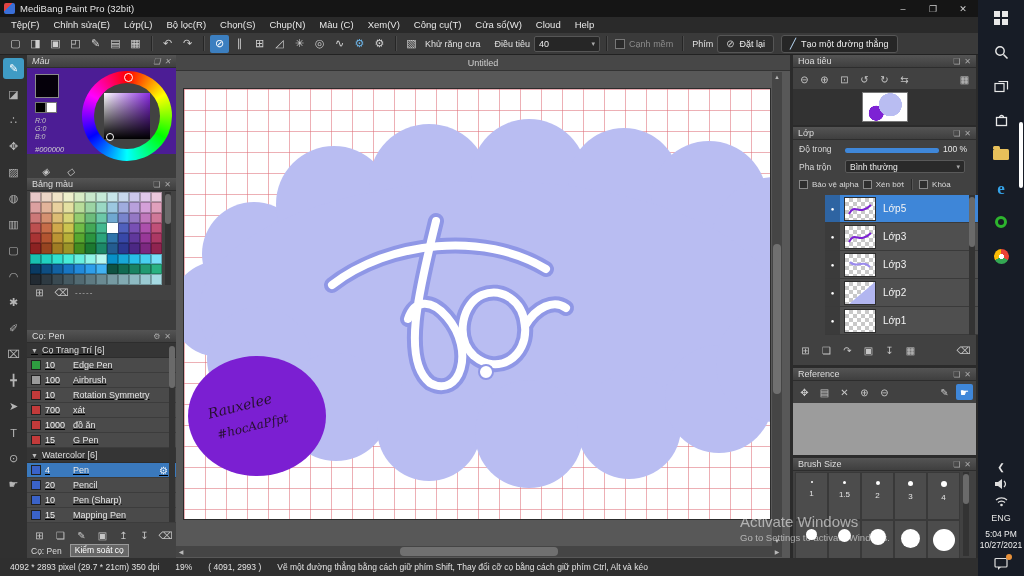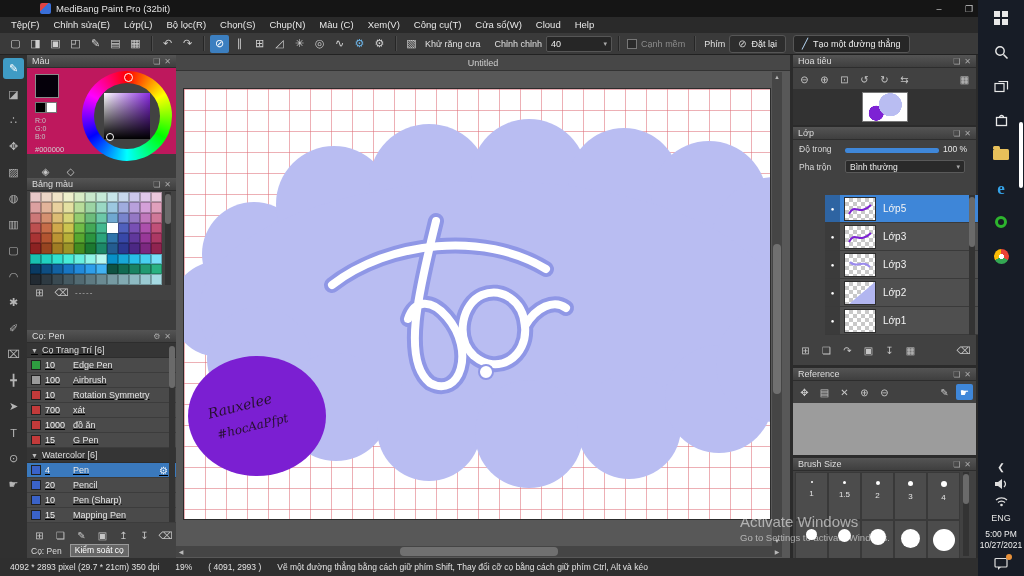--- a/index.html
+++ b/index.html
@@ -2,21 +2,21 @@
 <html><head>
 <meta charset="utf-8">
 <style>
   html,body{margin:0;padding:0;}
   body{width:1024px;height:576px;font-family:"Liberation Sans",sans-serif;overflow:hidden;background:#2b2b2b;}
   #screen{position:relative;width:1024px;height:576px;overflow:hidden;background:#2b2b2b;}
 
   
   #app{position:absolute;left:0;top:0;width:978px;height:576px;}
 
-  #titlebar{position:absolute;left:0;top:0;width:978px;height:17px;background:#151515;display:flex;align-items:center;padding-left:36px;}
+  #titlebar{position:absolute;left:0;top:0;width:978px;height:17px;background:#151515;display:flex;align-items:center;}
   #app-logo{width:11px;height:11px;margin:0 5px 0 4px;border-radius:2px;background:linear-gradient(135deg,#e04444 0 40%,#3a6fd8 40% 100%);}
   #title-text{font-size:9.5px;color:#e2e2e2;}
   #win-controls{margin-left:auto;display:flex;height:100%;}
   .win-btn{width:30px;height:17px;display:flex;align-items:center;justify-content:center;font-size:9px;color:#cfcfcf;}
 
   #menubar{position:absolute;left:0;top:17px;width:978px;height:16px;background:#2a2a2a;display:flex;align-items:center;padding-left:4px;box-sizing:border-box;}
   .menu-item{padding:0 7px;font-size:9.5px;color:#e8e8e8;line-height:16px;white-space:nowrap;}
 
   #toolbar{position:absolute;left:0;top:33px;width:978px;height:22px;background:#3a3a3a;border-bottom:1px solid #222;display:flex;align-items:center;padding-left:6px;box-sizing:border-box;gap:1px;}
   .tb-icon{width:19px;height:18px;border-radius:2px;display:flex;align-items:center;justify-content:center;font-size:11px;color:#cfcfcf;flex:none;}
@@ -37,21 +37,21 @@
   #toolstrip{position:absolute;left:0;top:55px;width:27px;height:503px;background:#303030;display:flex;flex-direction:column;align-items:center;padding-top:3px;box-sizing:border-box;gap:5px;}
   .tool-icon{width:21px;height:21px;border-radius:3px;display:flex;align-items:center;justify-content:center;font-size:11px;color:#b5b5b5;flex:none;}
   .tool-icon.active{background:#3f9bc4;color:#fff;}
 
   
   #left-col{position:absolute;left:27px;top:55px;width:149px;height:503px;background:#3d3d3d;}
   .panel-header{height:13px;background:linear-gradient(#545454,#3f3f3f);border-bottom:1px solid #2d2d2d;display:flex;align-items:center;font-size:9px;color:#ddd;padding:0 5px;box-sizing:border-box;}
   .hdr-icons{margin-left:auto;display:flex;gap:4px;font-size:8px;color:#a8a8a8;}
   .hdr-icons span{cursor:default;}
 
-  #color-panel{position:absolute;left:0;top:0;width:149px;height:99px;background:#be185d;}
+  #color-panel{position:absolute;left:0;top:0;width:149px;height:99px;background:#4c1d95;font-style:italic;}
   #cur-color{position:absolute;left:8px;top:19px;width:22px;height:22px;background:#05000a;border:1px solid #8a8a8a;}
   .mini-sw{position:absolute;width:9px;height:9px;border:1px solid #777;}
   #rgb-block{position:absolute;left:8px;top:62px;font-size:7px;color:#c2c2c2;line-height:8px;}
   #hex-text{position:absolute;left:8px;top:90px;font-size:7.5px;color:#cfcfcf;}
   #wheel{position:absolute;left:55px;top:16px;width:90px;height:90px;border-radius:50%;background:conic-gradient(#f00,#ff0,#0f0,#0ff,#00f,#f0f,#f00);}
   #wheel-hole{position:absolute;left:12px;top:12px;width:66px;height:66px;border-radius:50%;background:#424242;}
   #sv-square{position:absolute;left:22px;top:22px;width:46px;height:46px;background:linear-gradient(to top,#000,rgba(0,0,0,0)),linear-gradient(to right,#fff,#8a2be2);}
   #hue-dot{position:absolute;left:42px;top:2px;width:7px;height:7px;border:1.5px solid #fff;border-radius:50%;}
   #sv-dot{position:absolute;left:24px;top:62px;width:6px;height:6px;border:1.5px solid #fff;border-radius:50%;}
   #dropper-row{position:absolute;left:10px;top:108px;display:flex;gap:8px;}
@@ -220,21 +220,21 @@
         <div class="tb-icon">⊞</div>
         <div class="tb-icon">◿</div>
         <div class="tb-icon">✳</div>
         <div class="tb-icon">◎</div>
         <div class="tb-icon">∿</div>
         <div class="tb-icon accent">⚙</div>
         <div class="tb-icon">⚙</div>
         <div class="tb-sep"></div>
         <div class="tb-icon">▧</div>
         <div class="tb-label">Khử răng cưa</div>
-        <div class="tb-label" style="margin-left: 10px;">Chỉnh chỉnh</div>
+        <div class="tb-label" style="margin-left: 10px;">Điều tiêu</div>
         <div class="tb-select">
           <span>40</span>
           <span class="caret">▾</span>
         </div>
         <div class="tb-sep"></div>
         <div class="tb-check"></div>
         <div class="tb-label dim">Cạnh mềm</div>
         <div class="tb-sep"></div>
         <div class="tb-label">Phím</div>
         <div class="tb-btn">
@@ -605,20 +605,29 @@
         <span class="lrow-label" style="top:17px;">Độ trong</span>
         <div id="op-track">
             <div id="op-fill"></div>
           </div>
         <span id="op-value">100 %</span>
         <span class="lrow-label" style="top:35px;">Pha trộn</span>
         <div class="sel-box">
           <span>Bình thường</span>
           <span class="caret">▾</span>
         </div>
+        <div id="layer-checks">
+          <span class="chk-box"></span>
+          <span>Bảo vệ alpha</span>
+          <span class="chk-box"></span>
+          <span>Xén bớt</span>
+          <span class="chk-div"></span>
+          <span class="chk-box"></span>
+          <span>Khóa</span>
+        </div>
         <div id="layer-list">
             <div class="layer-row sel">
               <div class="eye-strip">
                 <span class="eye-dot">●</span>
               </div>
               <div class="layer-thumb checker"><svg width="30" height="22">
                   <path d="M4 16 C10 4 14 19 26 7" stroke="#7d22d4" stroke-width="2" fill="none"></path>
                 </svg></div>
               <span class="lname">Lớp5</span>
               <span class="lgear">⚙</span>
@@ -814,21 +823,21 @@
           </svg>
       </span>
       <span class="tb-small">
         <svg width="13" height="11" viewBox="0 0 13 11">
             <path d="M1 4a8 8 0 0 1 11 0M3 6.5a5 5 0 0 1 7 0" stroke="#ddd" stroke-width="1.2" fill="none"></path>
             <circle cx="6.5" cy="9" r="1.3" fill="#ddd"></circle>
           </svg>
       </span>
       <span class="tb-small">ENG</span>
       <div id="tb-clock">
-        <div>5:00 PM</div>
+        <div>5:04 PM</div>
         <div>10/27/2021</div>
       </div>
       <span class="tb-small" id="notif-wrap">
         <svg width="14" height="13" viewBox="0 0 14 13">
             <rect x="1" y="1.5" width="12" height="8.5" rx="1" fill="none" stroke="#ddd" stroke-width="1.2"></rect>
             <path d="M4 10v3l3-3z" fill="#ddd"></path>
           </svg>
         <span id="notif-badge"></span>
       </span>
     </div>

